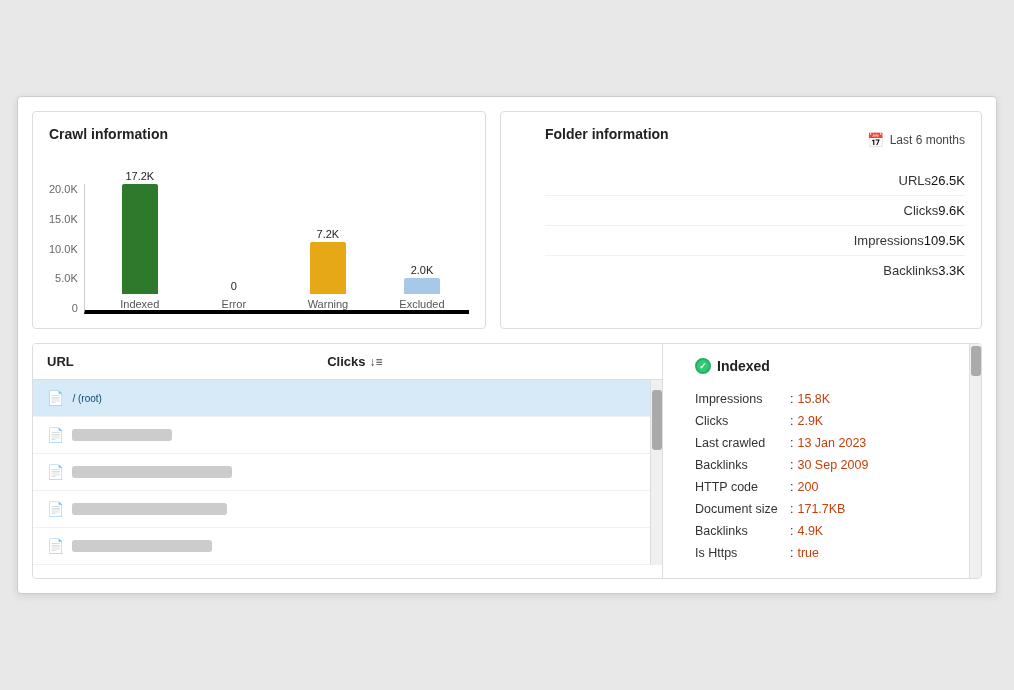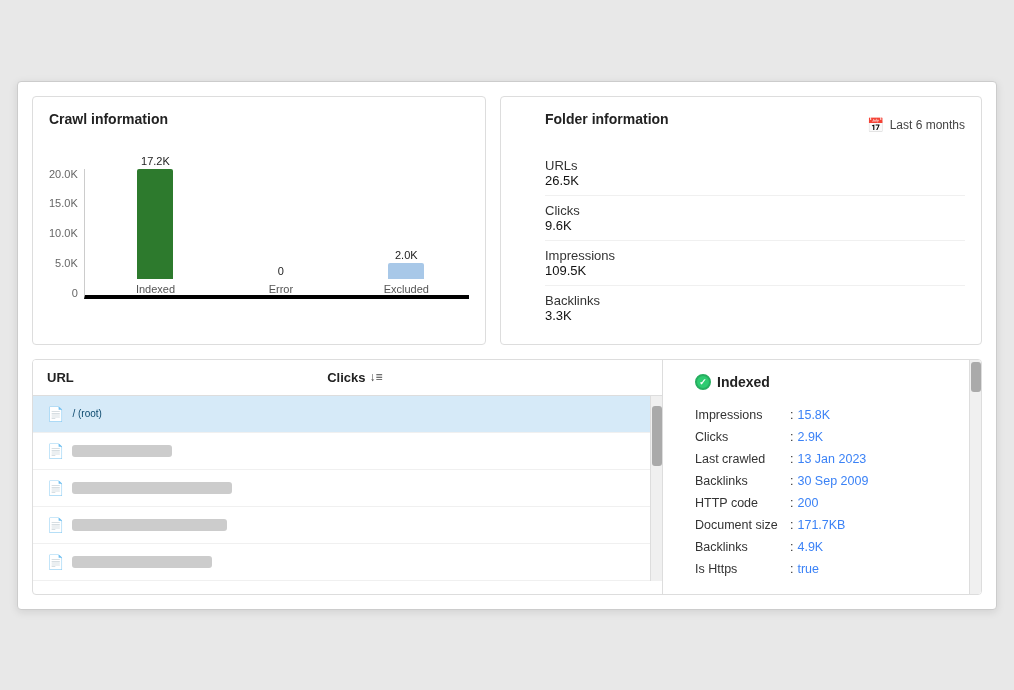--- a/index.html
+++ b/index.html
@@ -116,21 +116,20 @@
     .cal-icon {
       color: #555;
       font-size: 14px;
     }
     .folder-row {
       display: flex;
       justify-content: flex-end;
       padding: 7px 0;
       border-bottom: 1px solid #f0f0f0;
       color: #333;
-      flex-direction: column;
     }
     .folder-row:last-child { border-bottom: none; }
     .folder-row .label { color: #333; }
     .folder-row .value { font-weight: 500; color: #111; }
 
     
     .bottom-row {
       display: flex;
       gap: 16px;
       border: 1px solid #ddd;
@@ -237,21 +236,21 @@
     }
     .detail-key {
       min-width: 95px;
       color: #333;
     }
     .detail-colon {
       margin-right: 4px;
       color: #333;
     }
     .detail-val {
-      color: #3b82f6;
+      color: #c2410c;
       text-align: right;
     }
     .scrollbar-vertical {
       position: absolute;
       right: 0;
       top: 0;
       width: 12px;
       height: 100%;
       background: #f0f0f0;
       border-left: 1px solid #ddd;
@@ -307,20 +306,25 @@
               <div class="bar-label-top">17.2K</div>
               <div class="bar bar-green" style="height: 110px;"></div>
               <div class="bar-label-bottom">Indexed</div>
             </div>
             <div class="bar-group">
               <div class="bar-label-top">0</div>
               <div class="bar " style="height: 0px;"></div>
               <div class="bar-label-bottom">Error</div>
             </div>
             <div class="bar-group">
+              <div class="bar-label-top">7.2K</div>
+              <div class="bar bar-yellow" style="height: 52px;"></div>
+              <div class="bar-label-bottom">Warning</div>
+            </div>
+            <div class="bar-group">
               <div class="bar-label-top">2.0K</div>
               <div class="bar bar-blue" style="height: 16px;"></div>
               <div class="bar-label-bottom">Excluded</div>
             </div>
           </div>
       </div>
     </div>
 
     <div class="card folder-card">
       <div class="folder-header">

